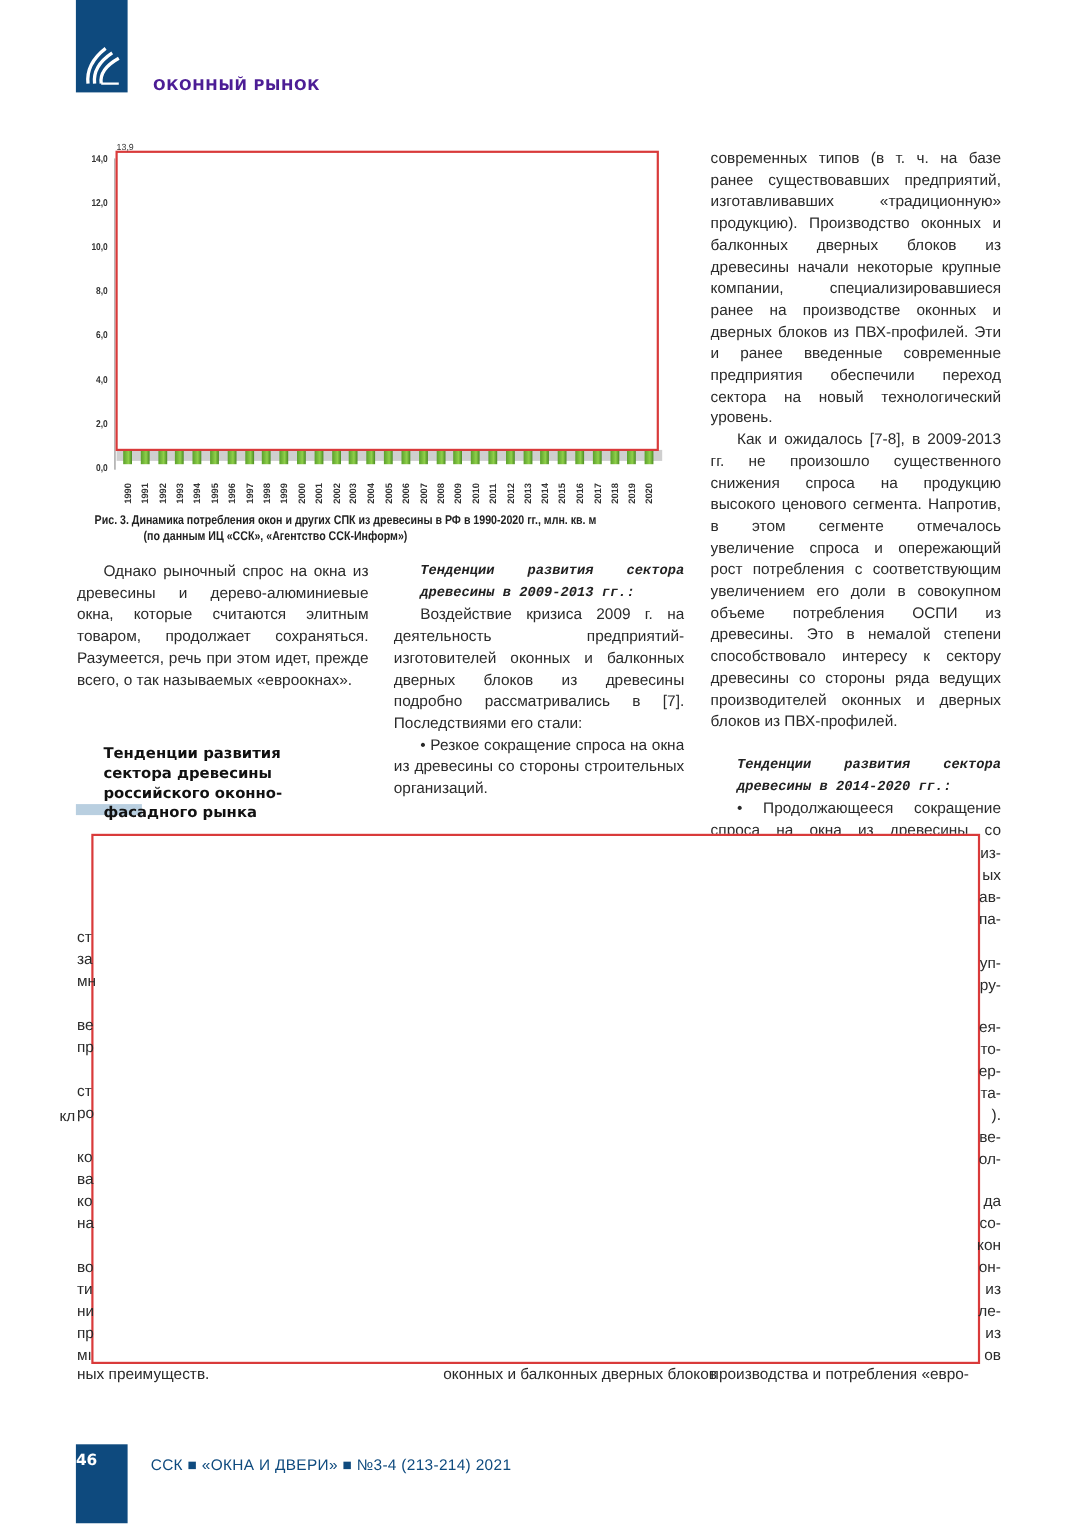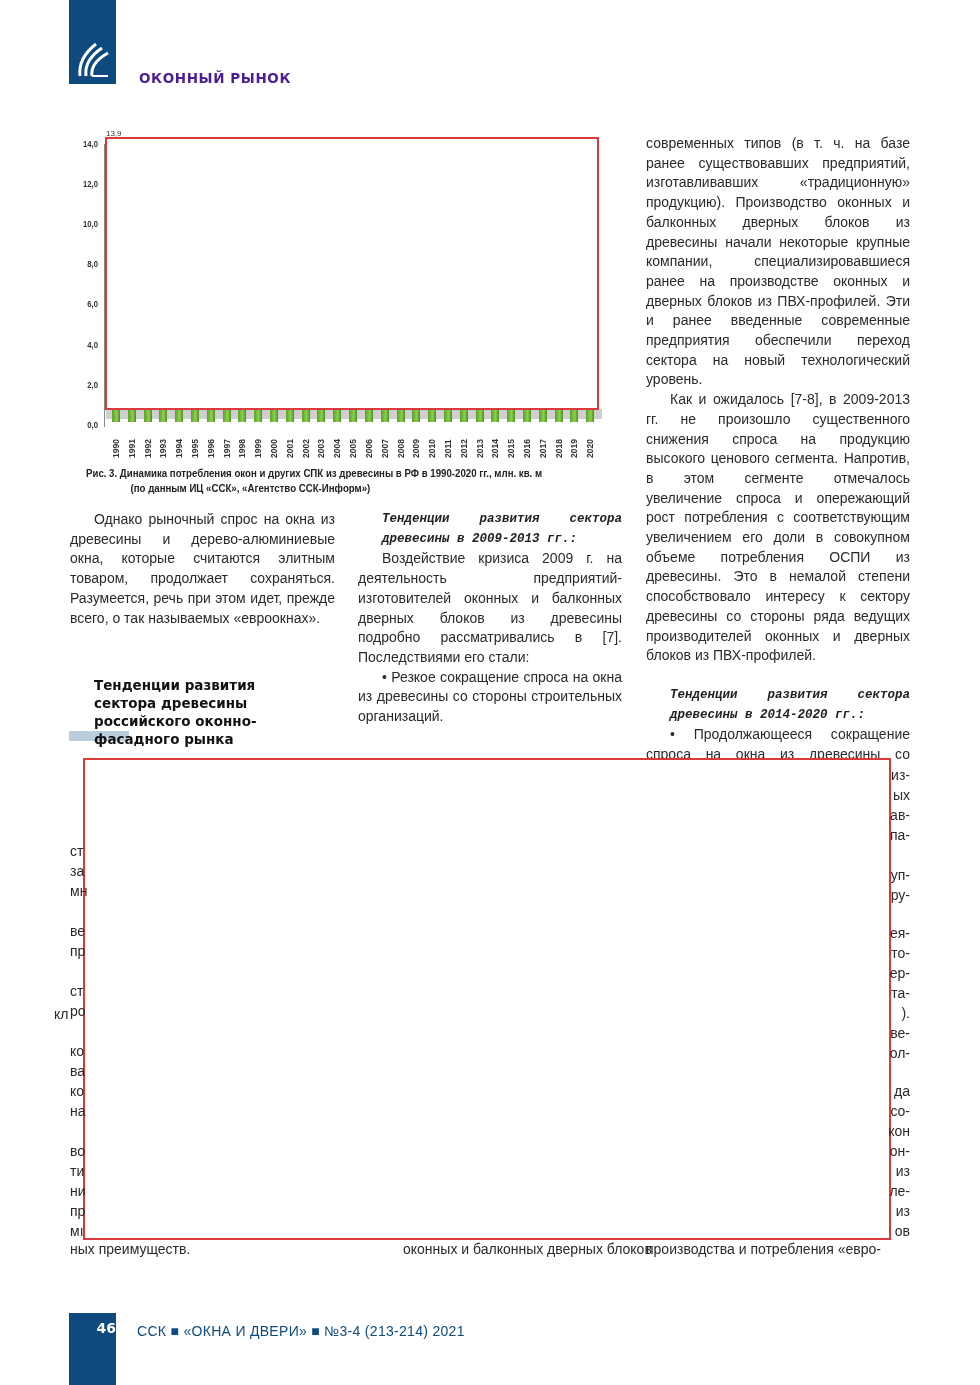--- a/index.html
+++ b/index.html
@@ -28,21 +28,21 @@
   .indent { text-indent:24px; }
   .subhead { font-family:Liberation Mono, monospace; font-style:italic; font-weight:bold; font-size:12.5px;
              line-height:19.7px; padding-left:24px; color:#222; }
   .lefthead { position:absolute; left:94px; top:676px; font-family:"DejaVu Sans", sans-serif; font-weight:bold;
               font-size:13.5px; line-height:18px; color:#111; }
   .hl { position:absolute; left:69px; top:731px; width:60px; height:10px; background:#b9cfe0; }
   .redact-main { position:absolute; left:83px; top:758px; width:808px; height:482px; border:2px solid #d93a3a;
                  background:#fff; box-sizing:border-box; }
   .frag { position:absolute; font-size:14px; line-height:19.7px; color:#2a2a2a; }
   .footer-box { position:absolute; left:69px; top:1313px; width:47px; height:72px; background:#0e4a7e; }
-  .page-num { position:absolute; left:69px; top:1320px; width:47px; text-align:right; color:#fff;
+  .page-num { position:absolute; left:69px; top:1320px; width:47px; text-align:left; color:#fff;
               font-weight:bold; font-size:14px; font-family:"DejaVu Sans", sans-serif; }
   .footer-text { position:absolute; left:137px; top:1323px; font-size:14px; color:#0e4a7e; letter-spacing:0.3px; }
 </style>
 </head>
 <body>
 
 <div class="top-bar"></div>
 <svg class="logo" viewBox="0 0 38 42">
   <path d="M6 38 Q4 20 22 6" stroke="#fff" stroke-width="3" fill="none"></path>
   <path d="M12 38 Q10 22 28 10" stroke="#fff" stroke-width="3" fill="none"></path>

